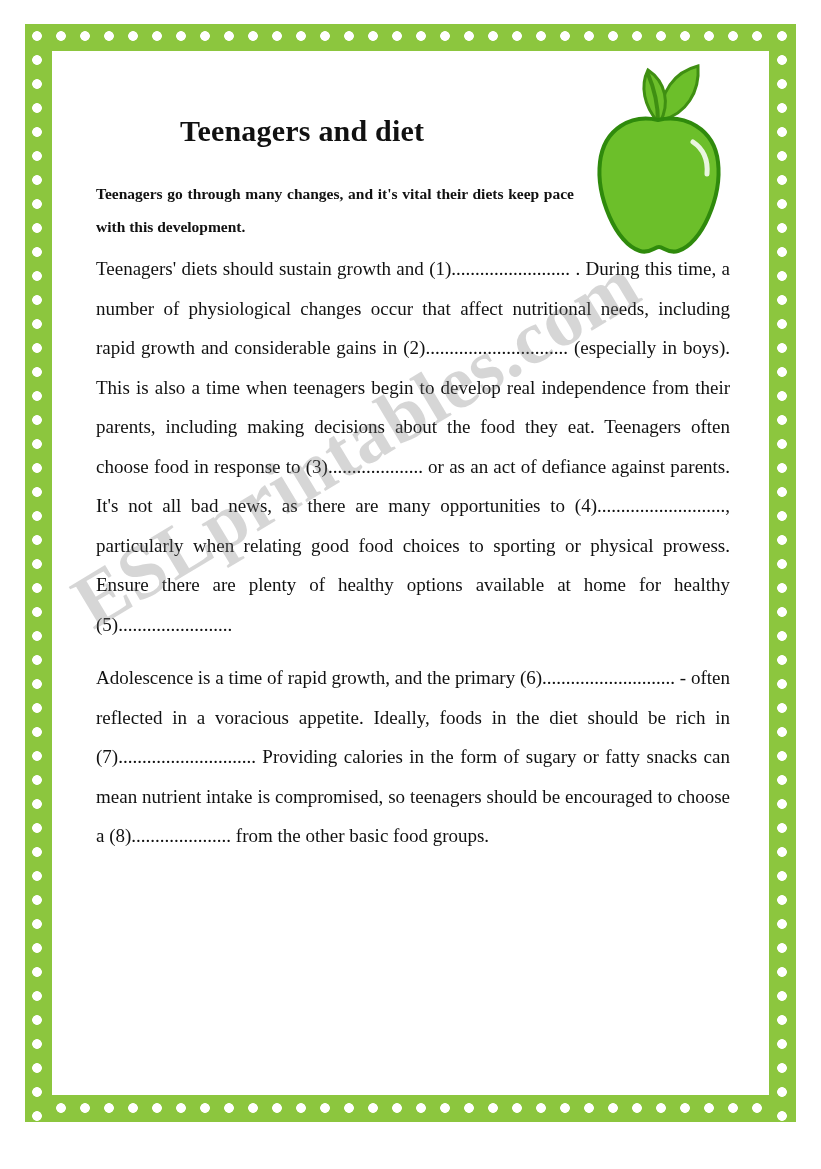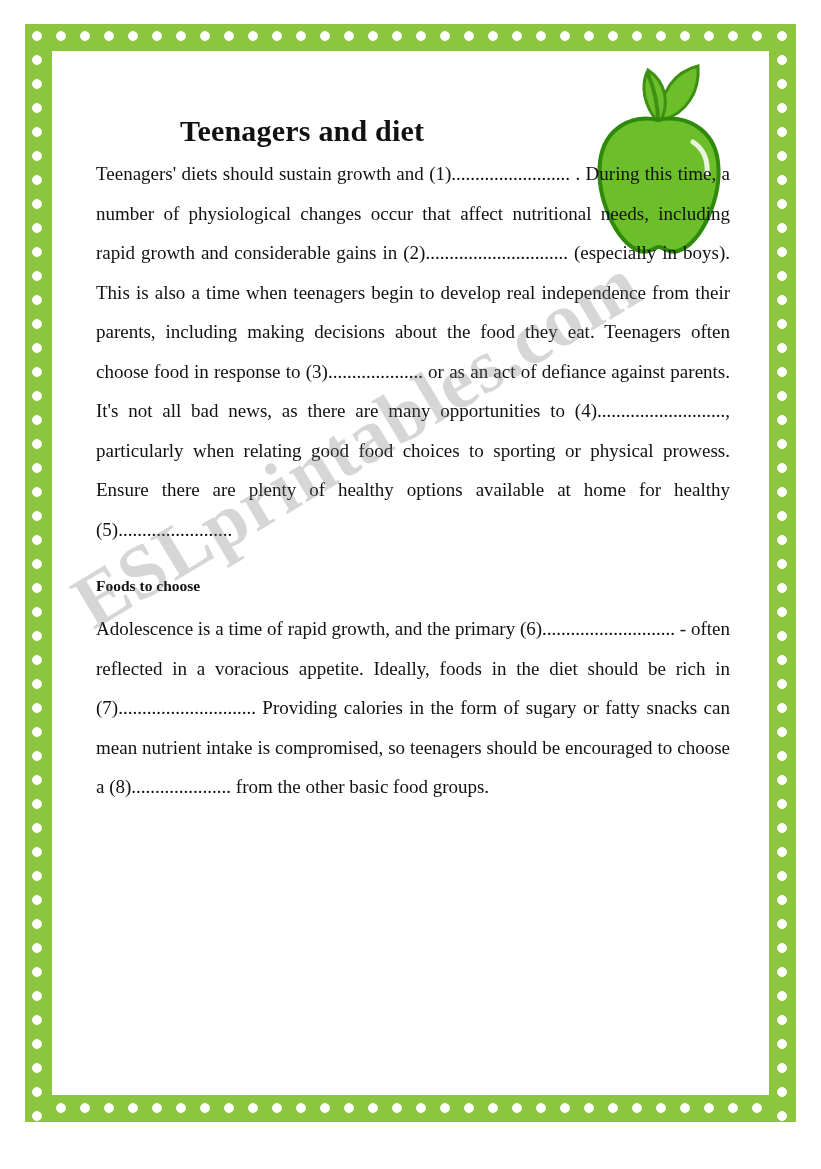--- a/index.html
+++ b/index.html
@@ -189,22 +189,22 @@
                C90 185 94 192 104 189
                C128 182 148 134 144 100
                C140 66 110 52 84 58 Z" fill="#6cbf2a" stroke="#2f8a0c" stroke-width="4"></path>
 
       <path d="M119 80 C131 88 134 100 133 112" fill="none" stroke="#ffffff" stroke-width="5" stroke-linecap="round" opacity="0.85"></path>
     </svg>
   </div>
 
   <div class="content">
     <div class="title">Teenagers and diet</div>
+    <div class="lead">Teenagers go through many changes, and it's vital their diets keep pace with this development.</div>
     <div class="para">Teenagers' diets should sustain growth and (1)......................... . During this time, a number of physiological changes occur that affect nutritional needs, including rapid growth and considerable gains in (2).............................. (especially in boys). This is also a time when teenagers begin to develop real independence from their parents, including making decisions about the food they eat. Teenagers often choose food in response to (3).................... or as an act of defiance against parents. It's not all bad news, as there are many opportunities to (4)..........................., particularly when relating good food choices to sporting or physical prowess. Ensure there are plenty of healthy options available at home for healthy (5)........................</div>
-    <div class="subhead">Foods to choose</div>
     <div class="para second">Adolescence is a time of rapid growth, and the primary (6)............................ - often reflected in a voracious appetite. Ideally, foods in the diet should be rich in (7)............................. Providing calories in the form of sugary or fatty snacks can mean nutrient intake is compromised, so teenagers should be encouraged to choose a (8)..................... from the other basic food groups.</div>
   </div>
 
   <div class="watermark">
     <span>ESLprintables.com</span>
   </div>
 
 </div>
 
 </body></html>

